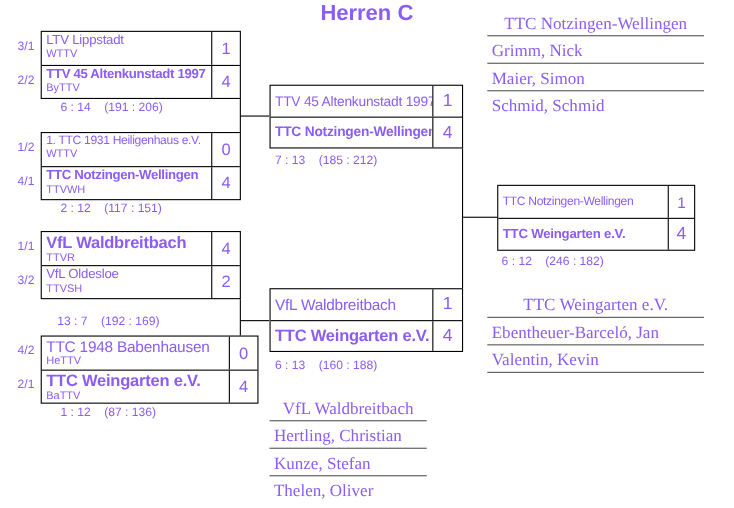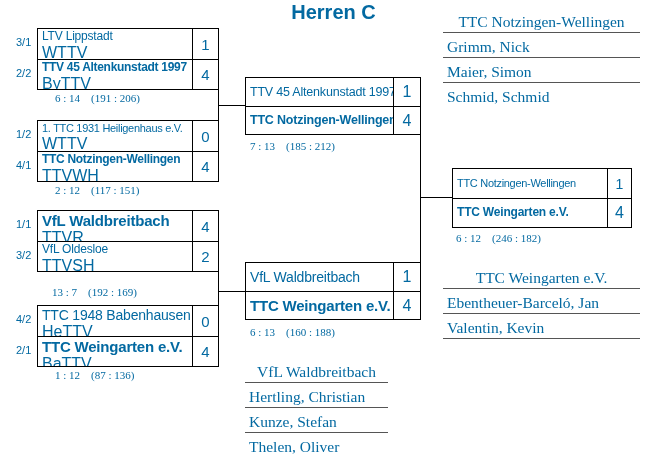--- a/index.html
+++ b/index.html
@@ -1,43 +1,43 @@
 <!DOCTYPE html>
 <html><head>
 <meta charset="utf-8">
 <style>
   html,body{margin:0;padding:0;background:#fff;}
   #page{position:relative;width:667px;height:462px;background:#ffffff;
-        font-family:"Liberation Sans",sans-serif;color:#0369a1;overflow:hidden;}
+        font-family:"Liberation Sans",sans-serif;color:#8b5cf6;overflow:hidden;}
 
   .page-title{position:absolute;top:1px;left:0;width:667px;text-align:center;
               font-size:20px;font-weight:bold;}
 
   
   .match{position:absolute;border:1px solid #000;box-sizing:border-box;
          display:flex;flex-direction:column;background:#fff;}
   .m-row{display:flex;min-height:0;}
   .m-row.top{border-bottom:1px solid #000;}
   .m-row.fill{flex:1;}
   .rt30{height:30px;} .rt28{height:28px;} .rt29{height:29px;}
   .m-label{flex:1;min-width:0;overflow:hidden;padding:1px 0 0 4px;
            display:flex;flex-direction:column;justify-content:flex-start;}
   .m-label.center{justify-content:center;padding-top:0;}
   .team-name{white-space:nowrap;line-height:1.15;letter-spacing:-0.2px;}
-  .assoc{font-size:16px;line-height:1.1;}
+  .assoc{font-size:10px;line-height:1.1;}
   .m-score{border-left:1px solid #000;display:flex;align-items:center;
            justify-content:center;flex:none;}
   .w25{width:25px;} .w26{width:26px;} .w23{width:23px;}
   .b{font-weight:bold;}
   .n16{font-size:12px;} .n15{font-size:15px;} .n14{font-size:14px;} .n12{font-size:12px;letter-spacing:-0.3px;}
   .n12h{font-size:12.5px;} .n11{font-size:11px;letter-spacing:-0.3px;}
   .s15{font-size:15px;} .s16{font-size:16px;} .s14{font-size:14px;}
 
   .seed{position:absolute;font-size:11px;width:30px;}
-  .result{position:absolute;font-size:11px;white-space:pre;font-family:Liberation Serif, serif;}
+  .result{position:absolute;font-size:11px;white-space:pre;}
 
   .vline{position:absolute;width:1px;background:#000;}
   .hline{position:absolute;height:1px;background:#000;}
 
   
   .roster{position:absolute;font-family:"Liberation Serif",serif;font-size:15.5px;}
   .r-row{height:24px;line-height:27px;border-bottom:1px solid #555;
          padding-left:4px;overflow:hidden;white-space:nowrap;}
   .r-row.r-head{text-align:center;padding-left:0;}
   .r-row.last{border-bottom:none;}
@@ -104,21 +104,21 @@
         <span class="team-name n16">VfL Oldesloe</span>
         <span class="assoc">TTVSH</span>
       </div>
       <div class="m-score w25 s15">2</div>
     </div>
   </div>
   <div class="result" style="left:52px;top:286px">13 : 7    (192 : 169)</div>
 
   <div class="seed" style="left:16px;top:313px">4/2</div>
   <div class="seed" style="left:16px;top:344px">2/1</div>
-  <div class="match" style="left:37px;top:305px;width:182px;height:62px">
+  <div class="match" style="left:37px;top:305px;width:198px;height:62px">
     <div class="m-row top rt30">
       <div class="m-label">
         <span class="team-name n14">TTC 1948 Babenhausen</span>
         <span class="assoc">HeTTV</span>
       </div>
       <div class="m-score w25 s15">0</div>
     </div>
     <div class="m-row fill">
       <div class="m-label">
         <span class="team-name n15 b">TTC Weingarten e.V.</span>

